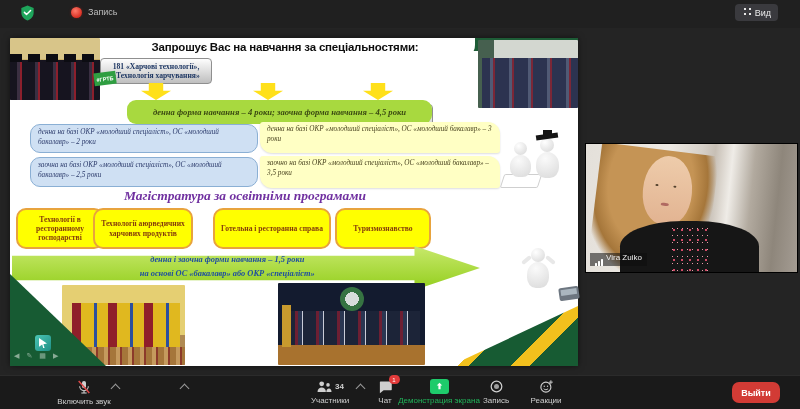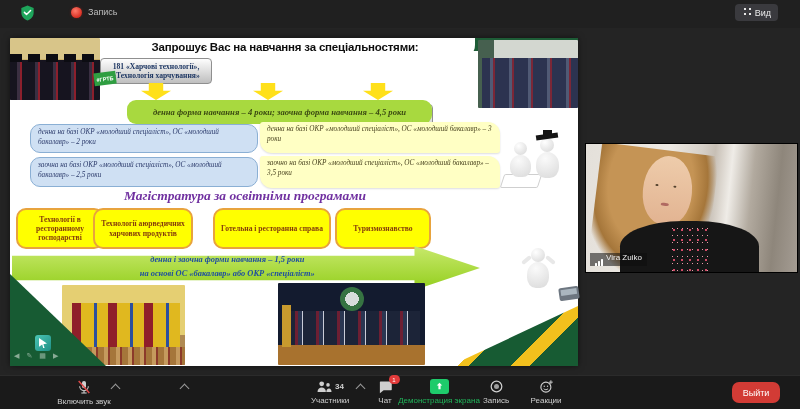--- a/index.html
+++ b/index.html
@@ -136,21 +136,21 @@
   .tbtn svg{display:block;}
   .chev{position:absolute;top:9px;width:6px;height:6px;border-left:1.4px solid #9a9a9a;border-top:1.4px solid #9a9a9a;
         transform:rotate(45deg);}
   .count{font-size:8px;color:#cfcfcf;margin-left:2px;font-weight:bold;}
   .iconrow{display:flex;align-items:center;height:15px;position:relative;}
   .badge{position:absolute;right:-7px;top:-4px;min-width:9px;height:9px;border-radius:5px;background:#e23b3b;color:#fff;
          font-size:6px;display:flex;align-items:center;justify-content:center;padding:0 1px;}
   .shareic{width:19px;height:15px;background:#1ecb6b;border-radius:3px;display:flex;align-items:center;justify-content:center;}
   .sharelabel{color:#20b55a;}
   .leavebtn{position:absolute;left:732px;top:6px;width:48px;height:21px;background:#d23b35;border-radius:7px;
-            color:#fff;font-size:9px;display:flex;align-items:center;justify-content:center;font-weight:normal;text-align:center;}
+            color:#fff;font-size:9px;display:flex;align-items:center;justify-content:center;font-weight:bold;text-align:center;}
 </style>
 </head>
 <body>
 
 <div class="screen">
 
   <div class="topbar">
     <svg class="shield" viewBox="0 0 24 26">
       <path d="M12 1l10 4v7c0 6.5-4.3 11-10 13C6.3 23 2 18.5 2 12V5z" fill="#1ea55b"></path>
       <path d="M7 12l3.4 3.4L17 9" fill="none" stroke="#fff" stroke-width="2.4" stroke-linecap="round" stroke-linejoin="round"></path>

